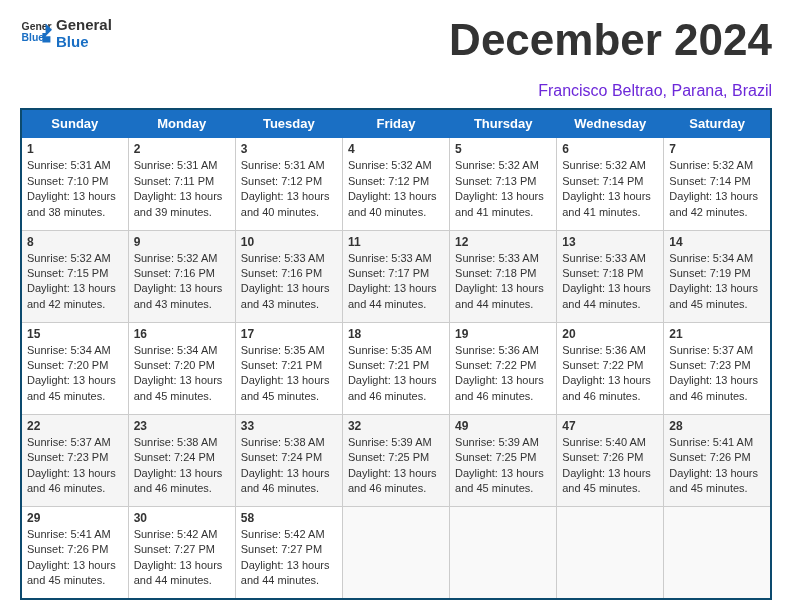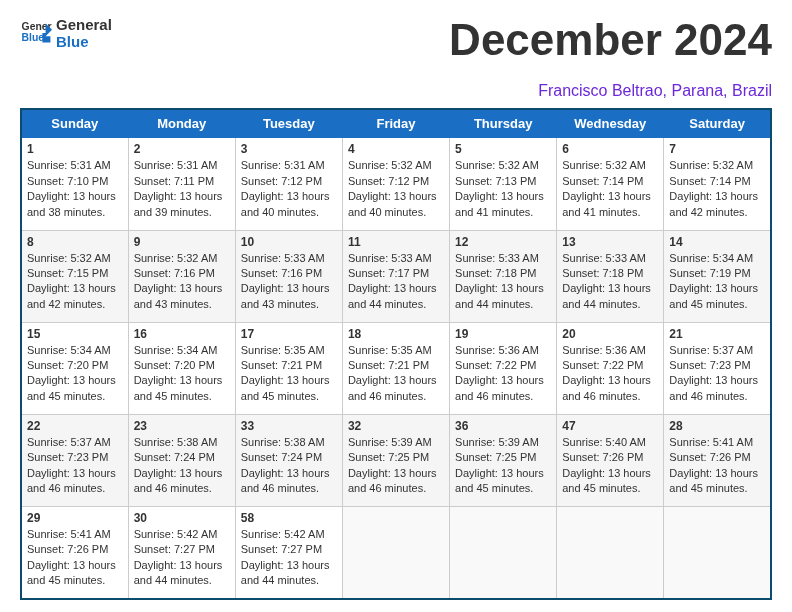--- a/index.html
+++ b/index.html
@@ -149,21 +149,21 @@
           <td><span class="day-num">18</span><span class="day-detail">Sunrise: 5:35 AM<br>Sunset: 7:21 PM<br>Daylight: 13 hours and 46 minutes.</span></td>
           <td><span class="day-num">19</span><span class="day-detail">Sunrise: 5:36 AM<br>Sunset: 7:22 PM<br>Daylight: 13 hours and 46 minutes.</span></td>
           <td><span class="day-num">20</span><span class="day-detail">Sunrise: 5:36 AM<br>Sunset: 7:22 PM<br>Daylight: 13 hours and 46 minutes.</span></td>
           <td><span class="day-num">21</span><span class="day-detail">Sunrise: 5:37 AM<br>Sunset: 7:23 PM<br>Daylight: 13 hours and 46 minutes.</span></td>
         </tr>
         <tr>
           <td><span class="day-num">22</span><span class="day-detail">Sunrise: 5:37 AM<br>Sunset: 7:23 PM<br>Daylight: 13 hours and 46 minutes.</span></td>
           <td><span class="day-num">23</span><span class="day-detail">Sunrise: 5:38 AM<br>Sunset: 7:24 PM<br>Daylight: 13 hours and 46 minutes.</span></td>
           <td><span class="day-num">33</span><span class="day-detail">Sunrise: 5:38 AM<br>Sunset: 7:24 PM<br>Daylight: 13 hours and 46 minutes.</span></td>
           <td><span class="day-num">32</span><span class="day-detail">Sunrise: 5:39 AM<br>Sunset: 7:25 PM<br>Daylight: 13 hours and 46 minutes.</span></td>
-          <td><span class="day-num">36</span><span class="day-detail">Sunrise: 5:39 AM<br>Sunset: 7:25 PM<br>Daylight: 13 hours and 45 minutes.</span></td>
+          <td><span class="day-num">49</span><span class="day-detail">Sunrise: 5:39 AM<br>Sunset: 7:25 PM<br>Daylight: 13 hours and 45 minutes.</span></td>
           <td><span class="day-num">47</span><span class="day-detail">Sunrise: 5:40 AM<br>Sunset: 7:26 PM<br>Daylight: 13 hours and 45 minutes.</span></td>
           <td><span class="day-num">28</span><span class="day-detail">Sunrise: 5:41 AM<br>Sunset: 7:26 PM<br>Daylight: 13 hours and 45 minutes.</span></td>
         </tr>
         <tr>
           <td><span class="day-num">29</span><span class="day-detail">Sunrise: 5:41 AM<br>Sunset: 7:26 PM<br>Daylight: 13 hours and 45 minutes.</span></td>
           <td><span class="day-num">30</span><span class="day-detail">Sunrise: 5:42 AM<br>Sunset: 7:27 PM<br>Daylight: 13 hours and 44 minutes.</span></td>
           <td><span class="day-num">58</span><span class="day-detail">Sunrise: 5:42 AM<br>Sunset: 7:27 PM<br>Daylight: 13 hours and 44 minutes.</span></td>
           <td class="empty"></td>
           <td class="empty"></td>
           <td class="empty"></td>

